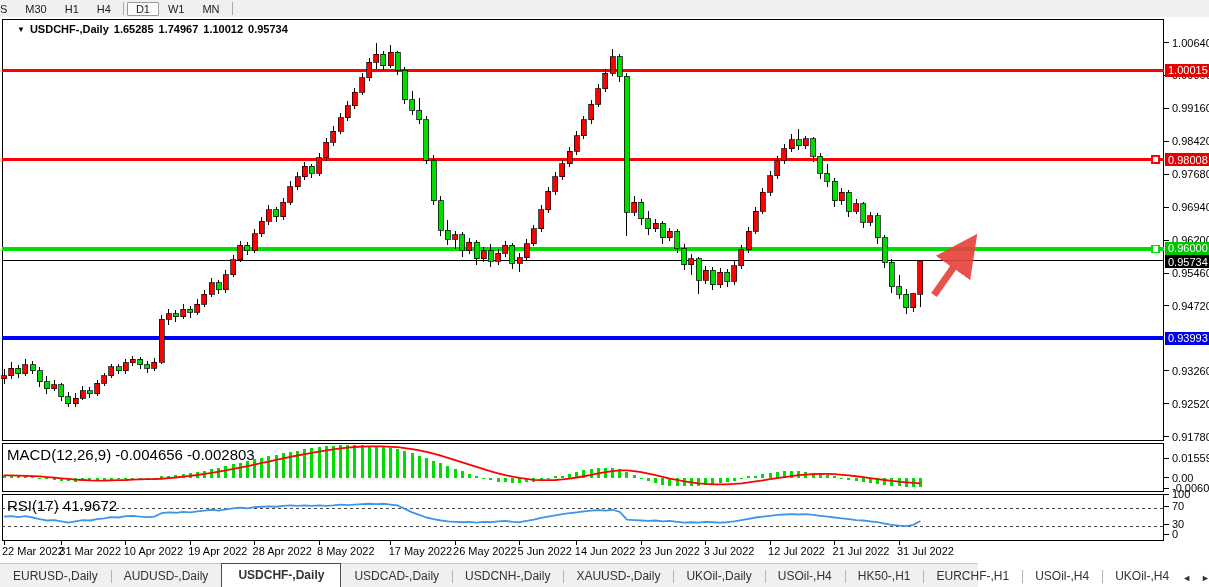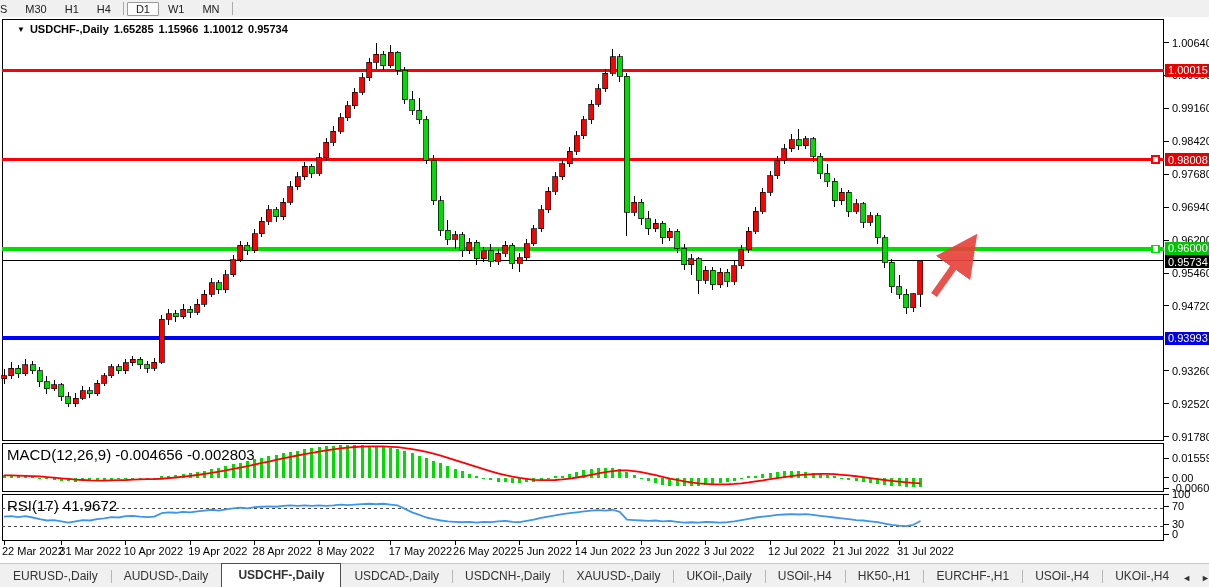--- a/index.html
+++ b/index.html
@@ -9,21 +9,21 @@
   .tfbtn{padding:1px 9px;cursor:pointer;white-space:nowrap;}
   .tfbtn.first{padding-left:2px;margin-left:-2px;}
   .tfbtn.active{background:#fbfbfb;border:1px solid #9a9a9a;border-radius:1px;padding:0 8px;}
   .tbsep{width:1px;height:13px;background:#aaa;margin:0 3px;}
   .chart-wrap{position:absolute;left:0;top:17px;width:1209px;height:546px;background:#fff;}
   #chart-svg{position:absolute;left:0;top:0;}
   .chart-title{position:absolute;left:17px;top:6px;font-size:11px;font-weight:bold;color:#000;
     display:flex;gap:5px;align-items:center;}
   .dd-tri{font-size:8px;position:relative;top:0px;}
   .ind-label{position:absolute;left:7px;font-size:15px;color:#000;}
-  .tabbar{position:absolute;left:0;top:563px;width:1209px;height:24px;background:#f0f0f0;
+  .tabbar{position:absolute;left:0;top:563px;width:978px;height:24px;background:#f0f0f0;
     border-top:1px solid #c7c7c7;display:flex;align-items:flex-end;font-size:12px;color:#333;}
   .tab{padding:4px 13px 5px 13px;white-space:nowrap;cursor:pointer;position:relative;}
   .tab:not(.active):not(:first-child)::before{content:"";position:absolute;left:0;top:5px;bottom:5px;
     width:1px;background:#b5b5b5;}
   .tab.active{background:#fff;border:1px solid #4d4d4d;border-bottom:none;font-weight:bold;
     padding:4px 16px 6px 16px;margin-bottom:0;}
   .tab.active + .tab::before{display:none;}
   .tab-arrows{margin-left:auto;display:flex;gap:10px;padding:0 14px 5px 0;font-size:9px;color:#333;}
   .tab-arrows span{cursor:pointer;}
 </style>
@@ -561,21 +561,21 @@
             <path d="M0,0 L6,3 L0,6 Z" fill="#E8433C"></path>
           </marker>
         </defs>
         <line x1="934" y1="278" x2="970" y2="227" stroke="#E8433C" stroke-width="7" marker-end="url(#ah)"></line>
       </g>
     </svg>
   <div class="chart-title">
     <span class="dd-tri">▼</span>
     <span>USDCHF-,Daily</span>
     <span>1.65285</span>
-    <span>1.15966</span>
+    <span>1.74967</span>
     <span>1.10012</span>
     <span>0.95734</span>
   </div>
   <div class="ind-label" style="top:429px;">MACD(12,26,9) -0.004656 -0.002803</div>
   <div class="ind-label" style="top:480px;">RSI(17) 41.9672</div>
 </div>
 
 <div class="tabbar">
   <span class="tab">EURUSD-,Daily</span>
   <span class="tab">AUDUSD-,Daily</span>

